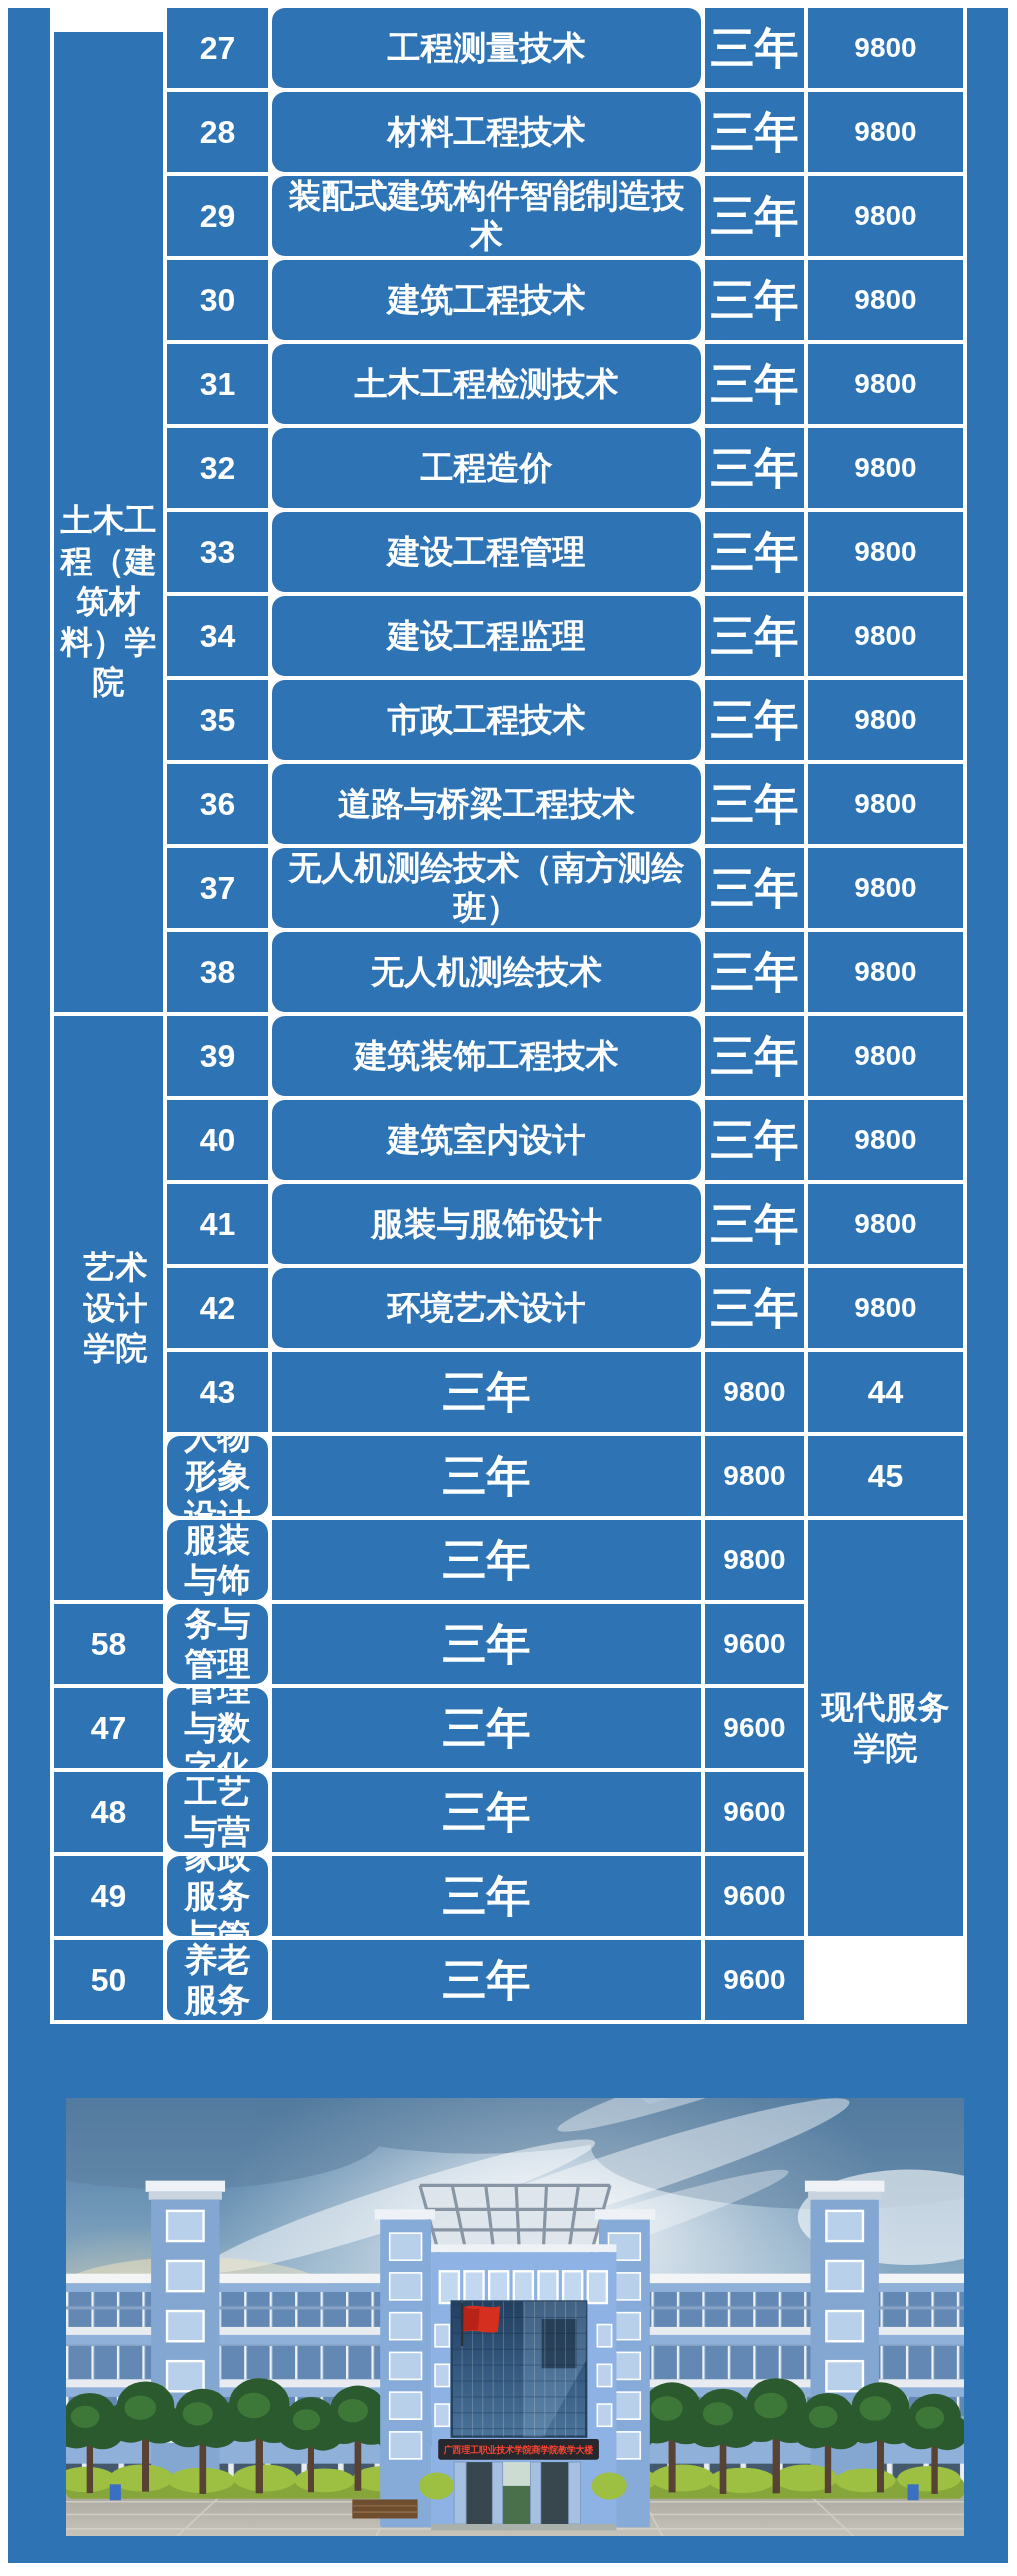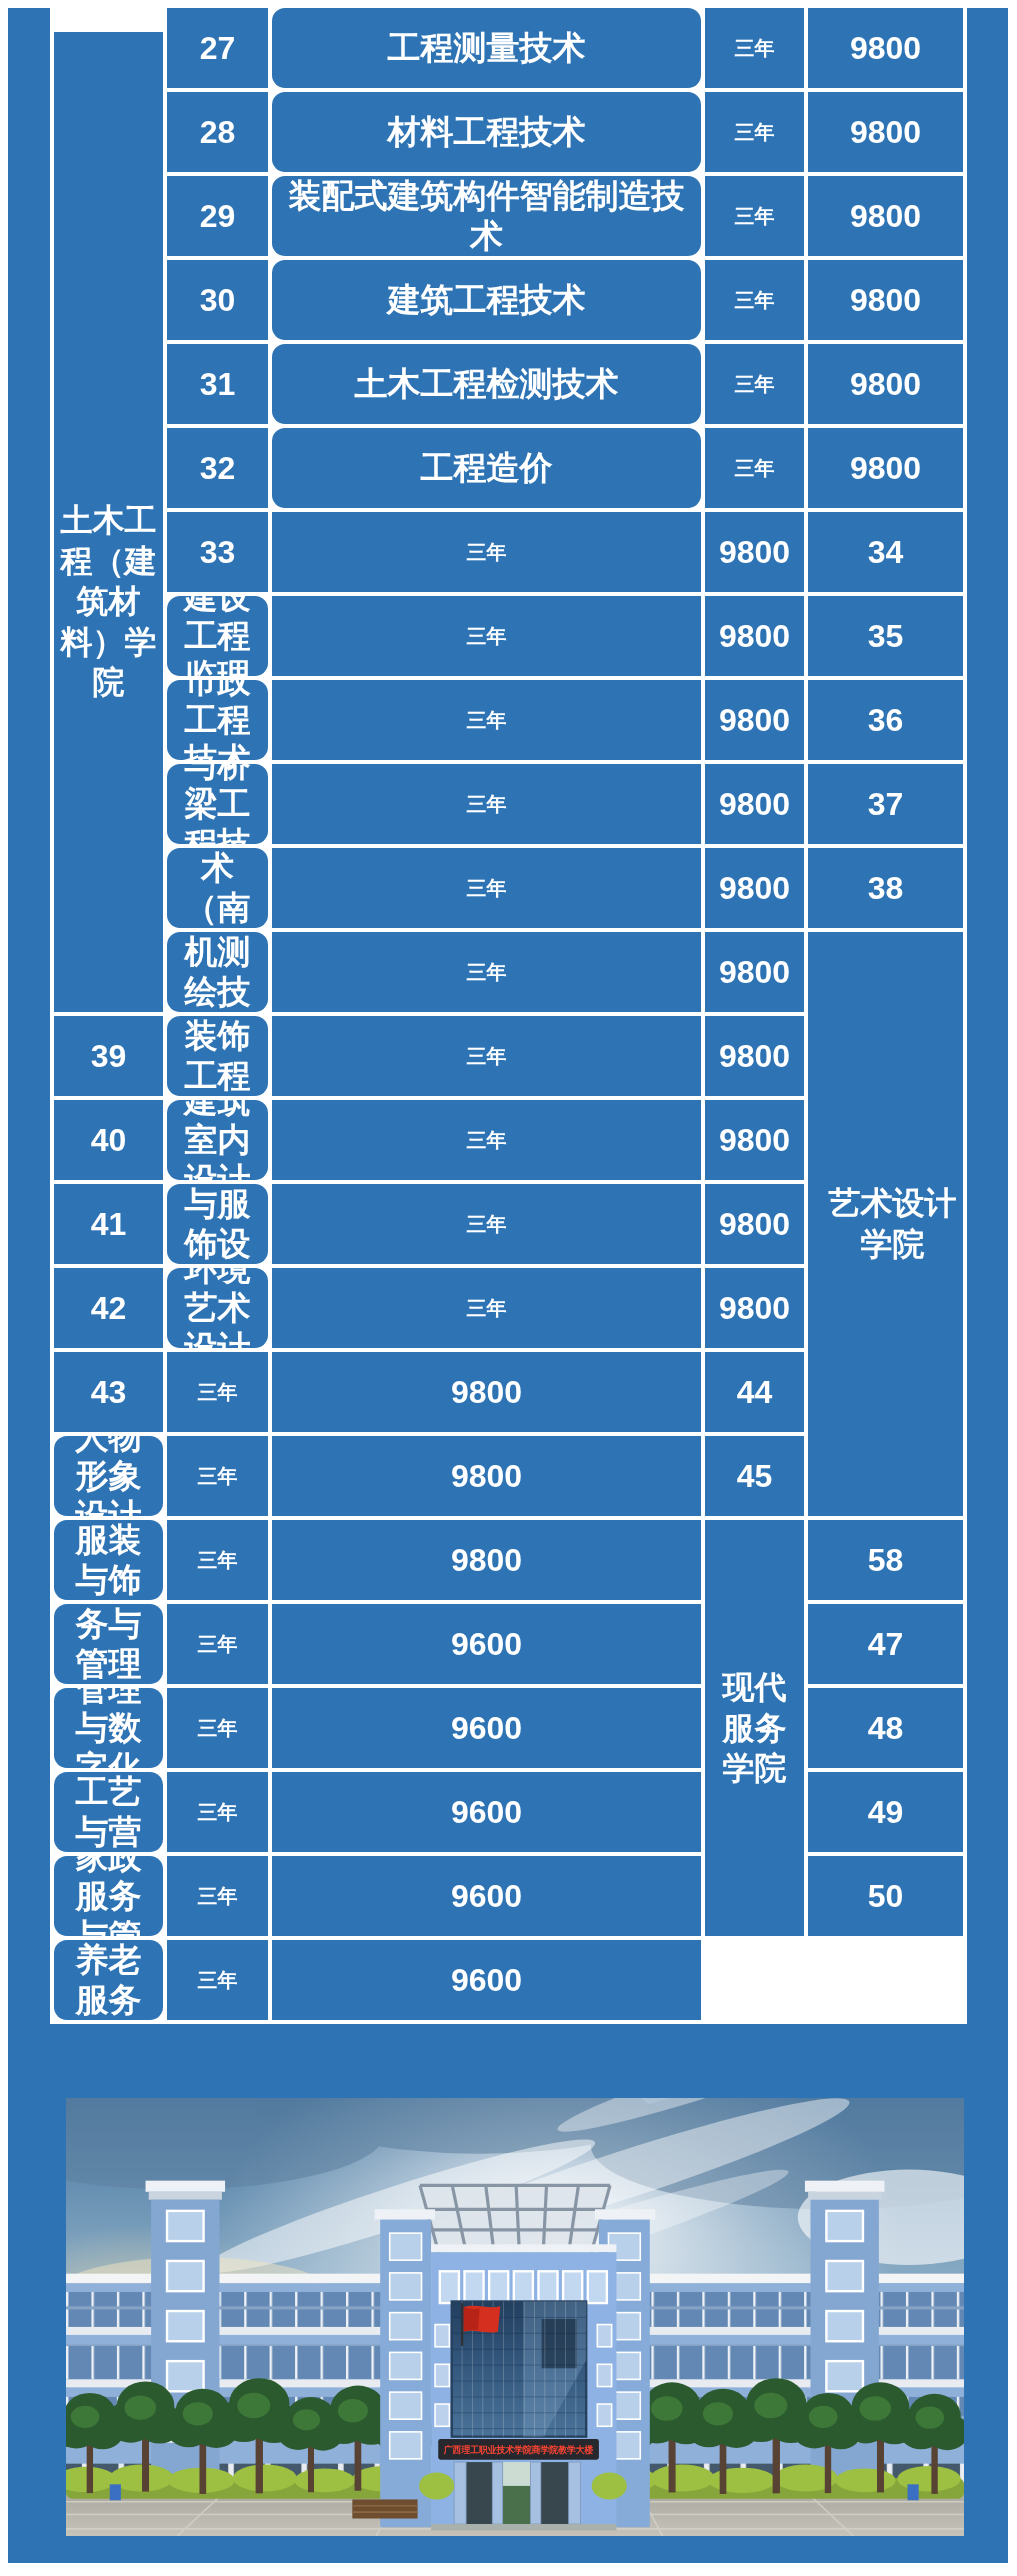--- a/index.html
+++ b/index.html
@@ -13,22 +13,22 @@
              gap:4px;padding:0 4px 4px 4px;background:#ffffff;}
   .cell{background:#2e74b5;color:#ffffff;display:flex;align-items:center;justify-content:center;
         text-align:center;overflow:hidden;}
   .college{font-size:32px;line-height:1.27;padding:0 4.8px;}
   .rs-12{grid-row:span 12;}
   .rs-7{grid-row:span 7;padding-left:19px;}
   .rs-5{grid-row:span 5;}
   .college-civil{padding-top:159px;margin-top:24px;}
   .no{font-size:32px;}
   .major{font-size:33px;line-height:1.2;padding:0 6.4px;border-radius:13px;}
-  .years{font-size:20px;text-align:center;}
-  .fee{font-size:32px;}
+  .years{font-size:44px;text-align:center;}
+  .fee{font-size:28px;}
   
   #campus-photo{position:absolute;left:58px;top:2090px;width:898px;height:438px;display:block;}
 </style>
 </head>
 <body>
 
 <div id="page">
   <div id="blue-block">
 
     <div id="fee-table">
@@ -58,20 +58,21 @@
       <div class="cell major">土木工程检测技术</div>
       <div class="cell years">三年</div>
       <div class="cell fee">9800</div>
 
       <div class="cell no">32</div>
       <div class="cell major">工程造价</div>
       <div class="cell years">三年</div>
       <div class="cell fee">9800</div>
 
       <div class="cell no">33</div>
+      <div class="cell major">建设工程管理</div>
       <div class="cell years">三年</div>
       <div class="cell fee">9800</div>
 
       <div class="cell no">34</div>
       <div class="cell major">建设工程监理</div>
       <div class="cell years">三年</div>
       <div class="cell fee">9800</div>
 
       <div class="cell no">35</div>
       <div class="cell major">市政工程技术</div>

